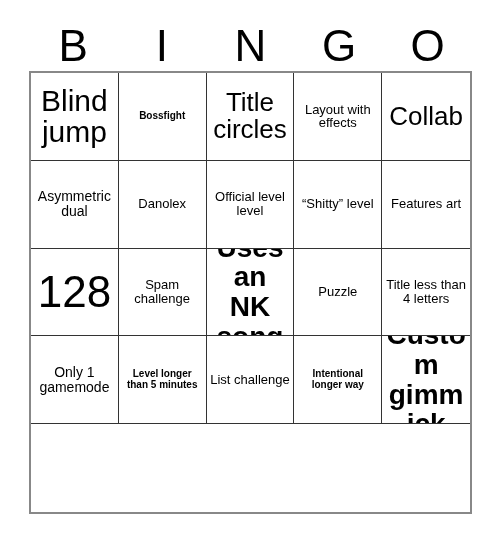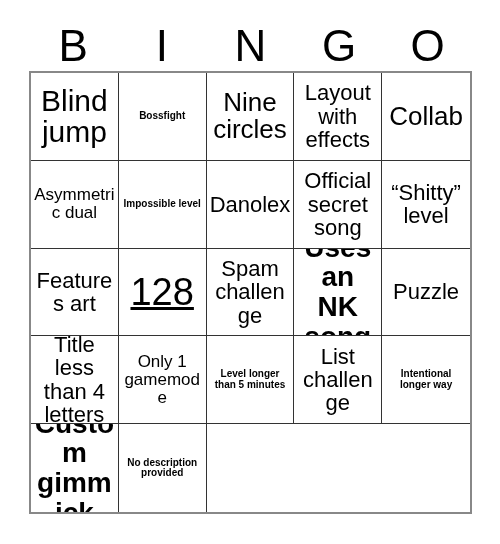--- a/index.html
+++ b/index.html
@@ -86,24 +86,24 @@
     width: 100%;
     line-height: 1.06;
     word-wrap: break-word;
     font-weight: 400;
   }
 
   
   .fs-xxl .cell-text { font-size: 30px; }
   .fs-xl  .cell-text { font-size: 26px; }
   .fs-lg  .cell-text { font-size: 28px; font-weight: bold; }
-  .fs-md  .cell-text { font-size: 22px; }
+  .fs-md  .cell-text { font-size: 13px; }
   .fs-sm  .cell-text { font-size: 10px; font-weight: bold; }
-  .fs-xs  .cell-text { font-size: 17px; }
-  .fs-num .cell-text { font-size: 38px; text-decoration: underline; }
+  .fs-xs  .cell-text { font-size: 14px; }
+  .fs-num .cell-text { font-size: 44px; }
 </style>
 </head>
 <body>
 
 <div id="bingo-card">
 
   <div class="header-row">
     <div class="header-letter">B</div>
     <div class="header-letter">I</div>
     <div class="header-letter">N</div>
@@ -113,40 +113,37 @@
 
   <div class="grid">
 
     <div class="cell fs-xxl">
       <span class="cell-text">Blind jump</span>
     </div>
     <div class="cell fs-sm">
       <span class="cell-text">Bossfight</span>
     </div>
     <div class="cell fs-xl">
-      <span class="cell-text">Nine circles</span>
+      <span class="cell-text">Title circles</span>
     </div>
     <div class="cell fs-md">
       <span class="cell-text">Layout with effects</span>
     </div>
     <div class="cell fs-xl">
       <span class="cell-text">Collab</span>
     </div>
 
     <div class="cell fs-xs">
       <span class="cell-text">Asymmetric dual</span>
     </div>
-    <div class="cell fs-sm">
-      <span class="cell-text">Impossible level</span>
-    </div>
     <div class="cell fs-md">
       <span class="cell-text">Danolex</span>
     </div>
     <div class="cell fs-md">
-      <span class="cell-text">Official secret song</span>
+      <span class="cell-text">Official level level</span>
     </div>
     <div class="cell fs-md">
       <span class="cell-text">“Shitty” level</span>
     </div>
 
     <div class="cell fs-md">
       <span class="cell-text">Features art</span>
     </div>
     <div class="cell fs-num">
       <span class="cell-text">128</span>
@@ -173,18 +170,15 @@
     <div class="cell fs-md">
       <span class="cell-text">List challenge</span>
     </div>
 
     <div class="cell fs-sm">
       <span class="cell-text">Intentional longer way</span>
     </div>
     <div class="cell fs-lg">
       <span class="cell-text">Custom gimmick</span>
     </div>
-    <div class="cell fs-sm">
-      <span class="cell-text">No description provided</span>
-    </div>
 
   </div>
 </div>
 
 </body></html>

